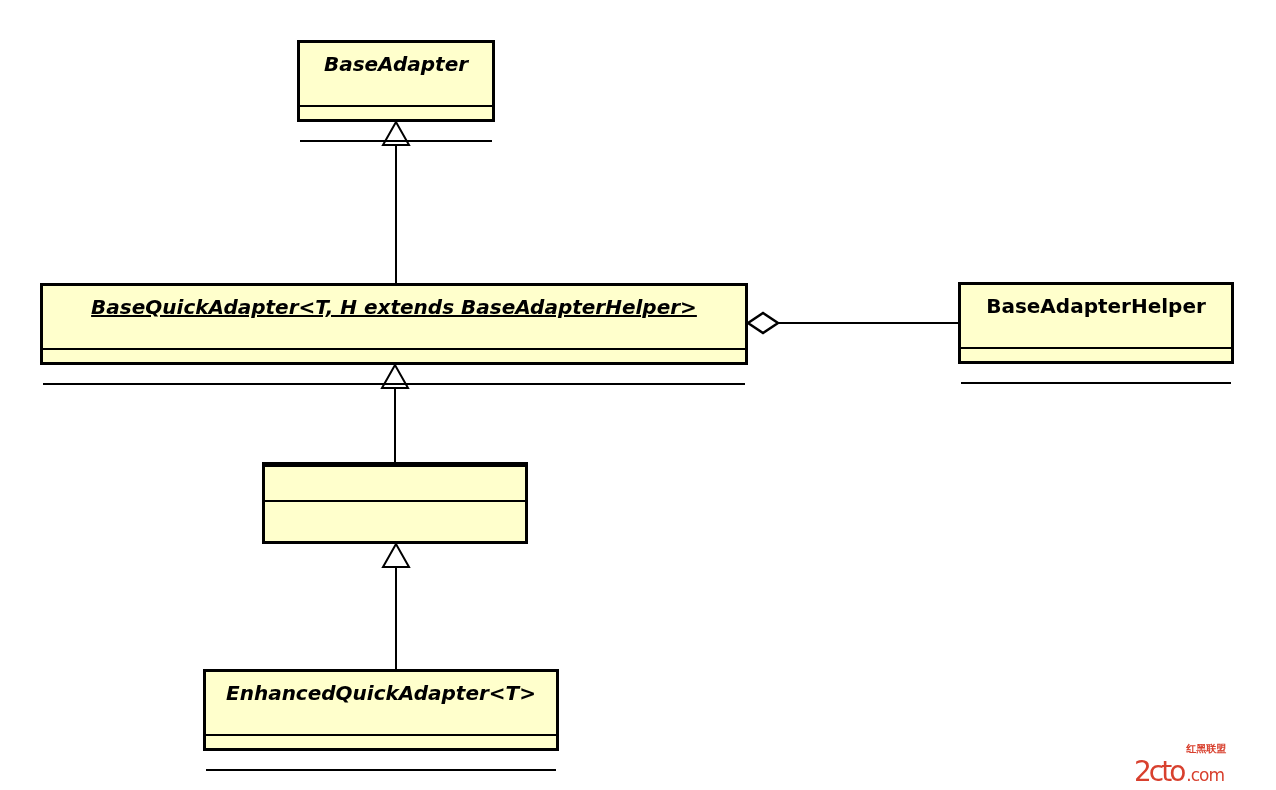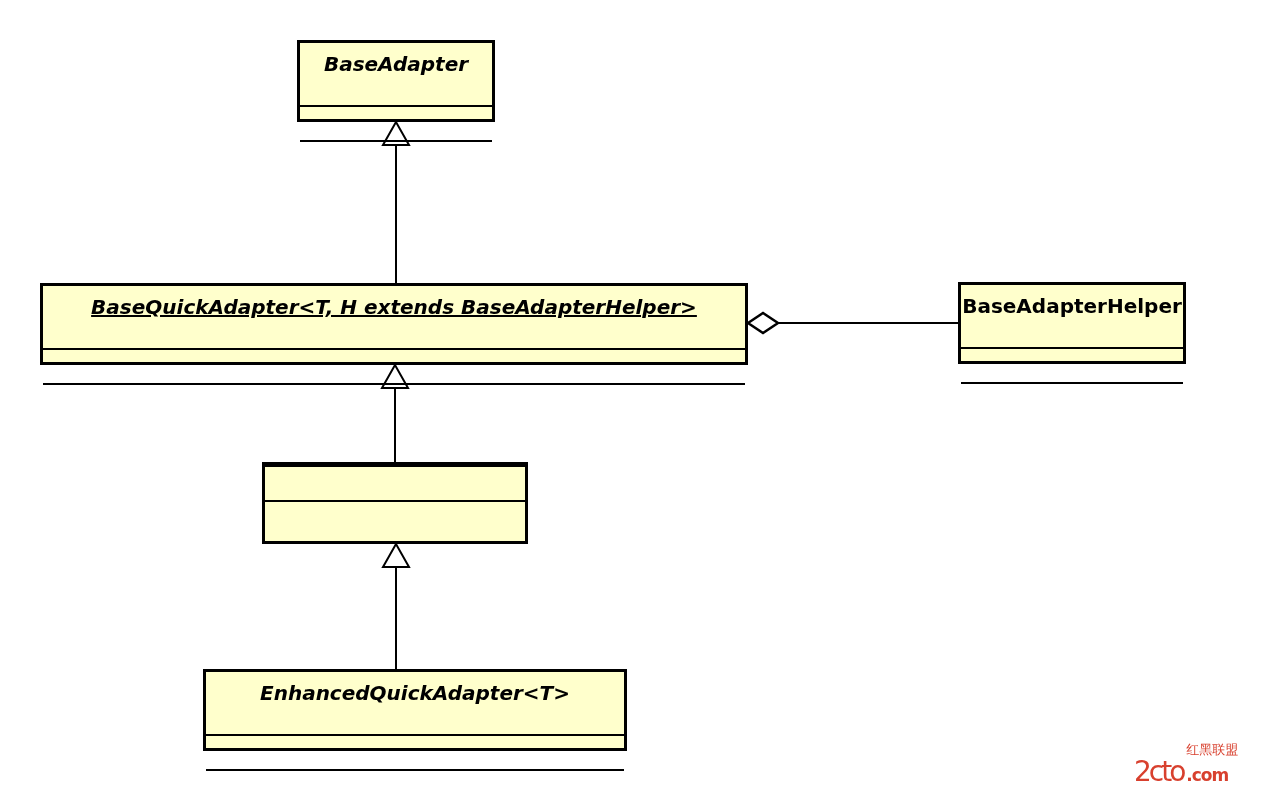--- a/index.html
+++ b/index.html
@@ -49,23 +49,23 @@
     flex: 0 0 12px;
     border-top: 2px solid #000000;
   }
   .uml-methods {
     flex: 1 1 auto;
     border-top: 2px solid #000000;
   }
   
   .box-base-adapter            { left: 297px; top: 40px;  width: 198px; }
   .box-base-quick-adapter      { left: 40px;  top: 283px; width: 708px; text-decoration: underline; }
-  .box-base-adapter-helper     { left: 958px; top: 282px; width: 228px; }
+  .box-base-adapter-helper     { left: 958px; top: 282px; width: 276px; }
   .box-quick-adapter           { left: 262px; top: 462px; width: 266px; }
-  .box-enhanced-quick-adapter  { left: 203px; top: 669px; width: 424px; }
+  .box-enhanced-quick-adapter  { left: 203px; top: 669px; width: 356px; }
 
   
   .logo {
     position: absolute;
     left: 1134px;
     top: 739px;
     height: 44px;
     display: flex;
     align-items: flex-end;
     color: #d8402e;
@@ -80,29 +80,29 @@
   }
   .logo-right {
     display: flex;
     flex-direction: column;
     justify-content: space-between;
     align-items: flex-start;
     height: 40px;
     margin-left: 3px;
   }
   .logo-cn {
-    font-size: 13px;
-    font-weight: 400;
+    font-size: 10px;
+    font-weight: 700;
     line-height: 1.1;
     white-space: nowrap;
     text-align: center;
   }
   .logo-com {
     font-size: 17px;
-    font-weight: 700;
+    font-weight: 400;
     line-height: 0.9;
     letter-spacing: -1px;
   }
 </style>
 </head>
 <body>
 
 <div class="canvas">
 
   <svg class="connector-layer" width="1276" height="790" viewBox="0 0 1276 790">

